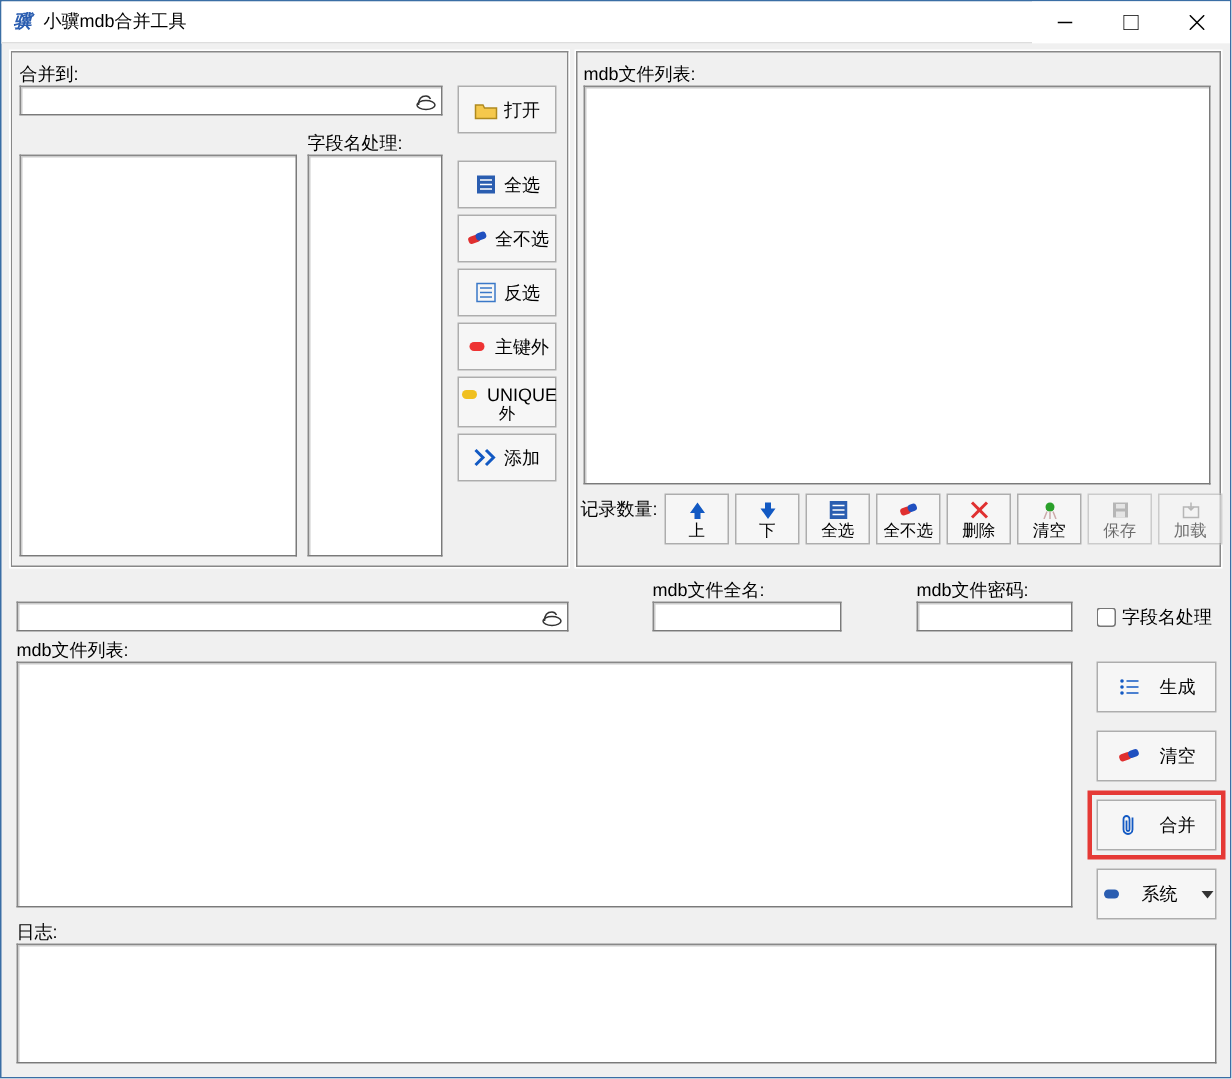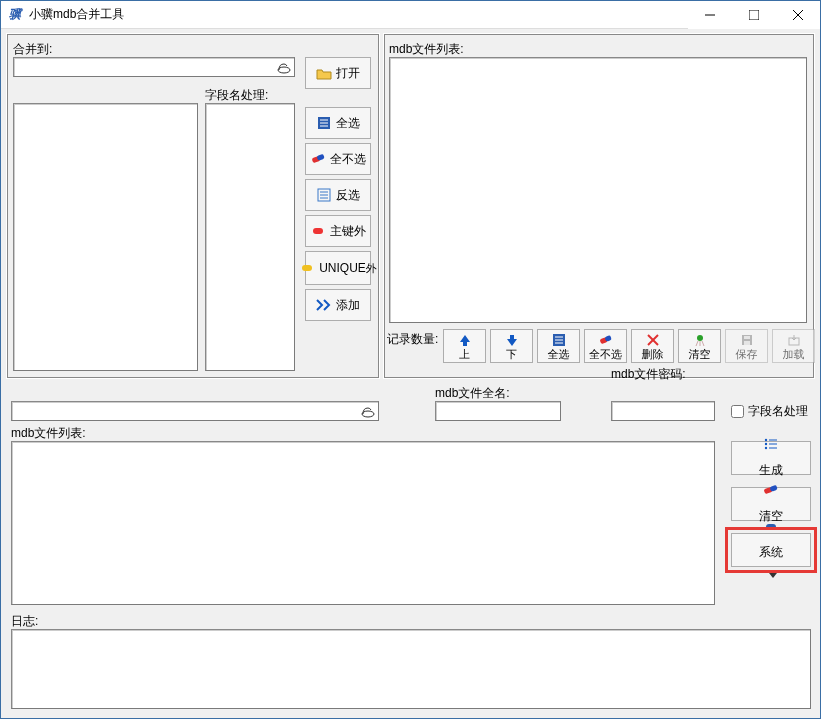--- a/index.html
+++ b/index.html
@@ -72,35 +72,35 @@
     padding: 0;
     cursor: default;
     user-select: none;
   }
   .btn .ico { width: 16px; height: 16px; display:inline-flex; align-items:center; justify-content:center; }
   .btn-col {
     position: absolute;
     display: flex; flex-direction: column; gap: 4px;
   }
   .btn-col .btn { width: 66px; height: 32px; flex-direction: row; }
-  .btn-col .btn.two-line { flex-direction: row; line-height: 1; height: 34px; gap:0; }
+  .btn-col .btn.two-line { flex-direction: column; line-height: 1; height: 34px; gap:0; }
   .btn-col .btn.two-line .line2 { font-size: 11px; }
 
   .btn-row {
     position: absolute;
     display: flex; flex-direction: row; gap: 4px;
   }
   .btn-row .btn { width: 43px; height: 34px; flex-direction: column; gap:0; line-height:1.1; }
   .btn-row .btn .blabel { font-size: 11px; }
 
   .side-col {
     position: absolute;
     display: flex; flex-direction: column; gap: 12px;
   }
-  .side-col .btn { width: 80px; height: 34px; flex-direction: column; gap:12px; }
+  .side-col .btn { width: 80px; height: 34px; gap:12px; }
 
   .highlight-box {
     position: absolute;
     border: 3px solid #e53935;
     pointer-events: none;
   }
 
   .chk { position:absolute; display:flex; align-items:center; gap:4px; }
   .chk input { width:13px; height:13px; margin:0; }
 
@@ -329,21 +329,21 @@
     <span class="open-icon-in-input" style="left:358px; top:374px;">
       <svg width="16" height="14">
           <ellipse cx="8" cy="10" rx="6" ry="3" fill="none" stroke="#333"></ellipse>
           <path d="M3 10 Q3 4 8 4 Q10 4 11 6" fill="none" stroke="#333"></path>
         </svg>
     </span>
 
     <span class="lbl" style="left:434px; top:356px;">mdb文件全名:</span>
     <input type="text" class="field sunken" style="left: 434px; top: 372px; width: 126px; height: 20px;" value="">
 
-    <span class="lbl" style="left:610px; top:337px;">mdb文件密码:</span>
+    <span class="lbl" style="left:610px; top:356px;">mdb文件密码:</span>
     <input type="text" class="field sunken" style="left: 610px; top: 372px; width: 104px; height: 20px;" value="">
 
     <label class="chk" style="left:730px; top:374px;">
       <input type="checkbox" style="">
       <span>字段名处理</span>
     </label>
 
     <span class="lbl" style="left:10px; top:396px;">mdb文件列表:</span>
     <div class="listbox sunken" style="left:10px; top:412px; width:704px; height:164px;"></div>
 
@@ -365,20 +365,28 @@
         <span class="ico">
             <svg width="14" height="12">
               <rect x="0" y="4" width="8" height="5" rx="2" fill="#e03030" transform="rotate(-20 4 6)"></rect>
               <rect x="6" y="2" width="7" height="5" rx="2" fill="#2050c0" transform="rotate(-20 9 4)"></rect>
             </svg>
           </span>
         <span>清空</span>
       </div>
       <div class="btn">
         <span class="ico">
+            <svg width="10" height="16">
+              <path d="M7 3 v8 a3 3 0 0 1 -6 0 v-7 a2 2 0 0 1 4 0 v7 a1 1 0 0 1 -2 0 v-6" fill="none" stroke="#1259c3" stroke-width="1.2"></path>
+            </svg>
+          </span>
+        <span>合并</span>
+      </div>
+      <div class="btn">
+        <span class="ico">
             <svg width="12" height="10">
               <rect x="1" y="2" width="10" height="6" rx="3" fill="#2a5db0"></rect>
             </svg>
           </span>
         <span>系统</span>
         <span class="dropdown-arrow"></span>
       </div>
     </div>
 
     <div class="highlight-box" style="left:724px; top:498px; width:92px; height:46px;"></div>

